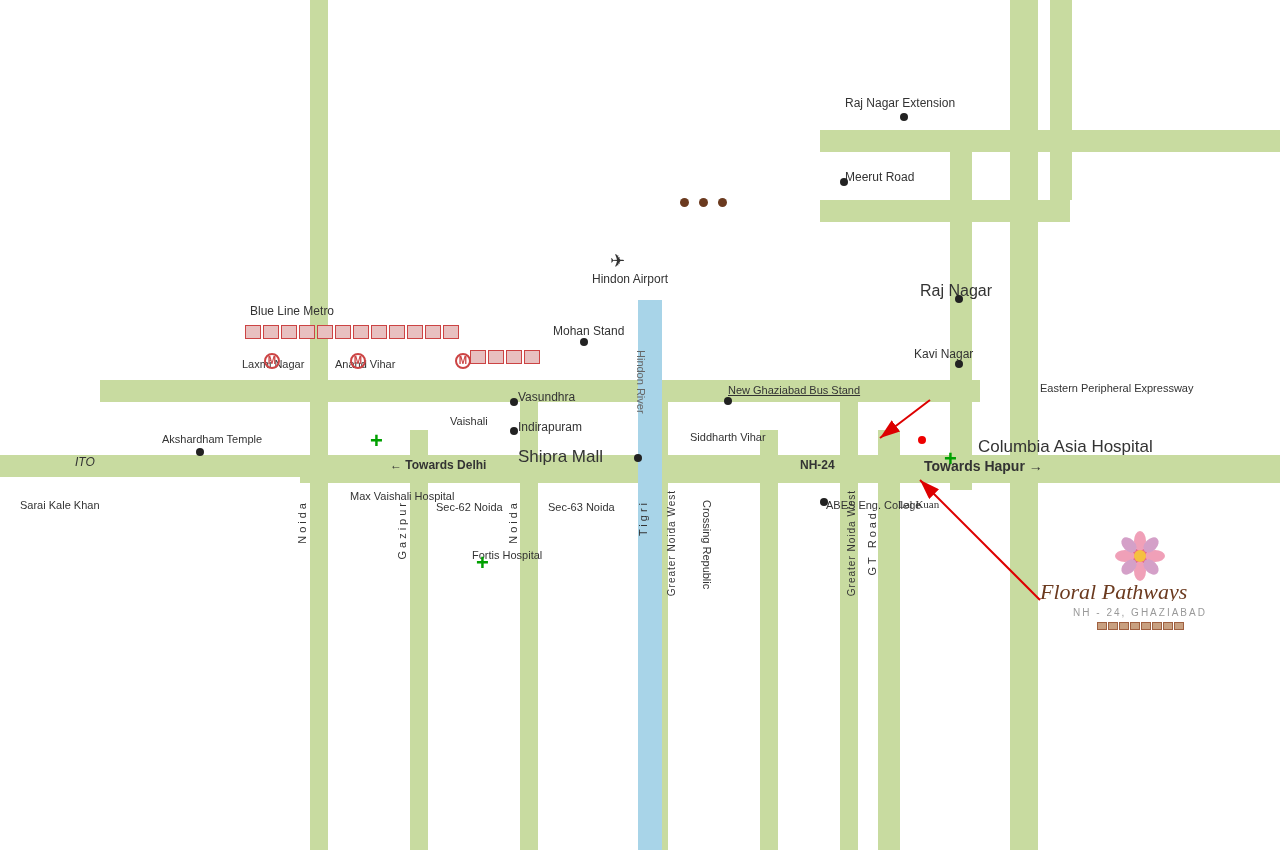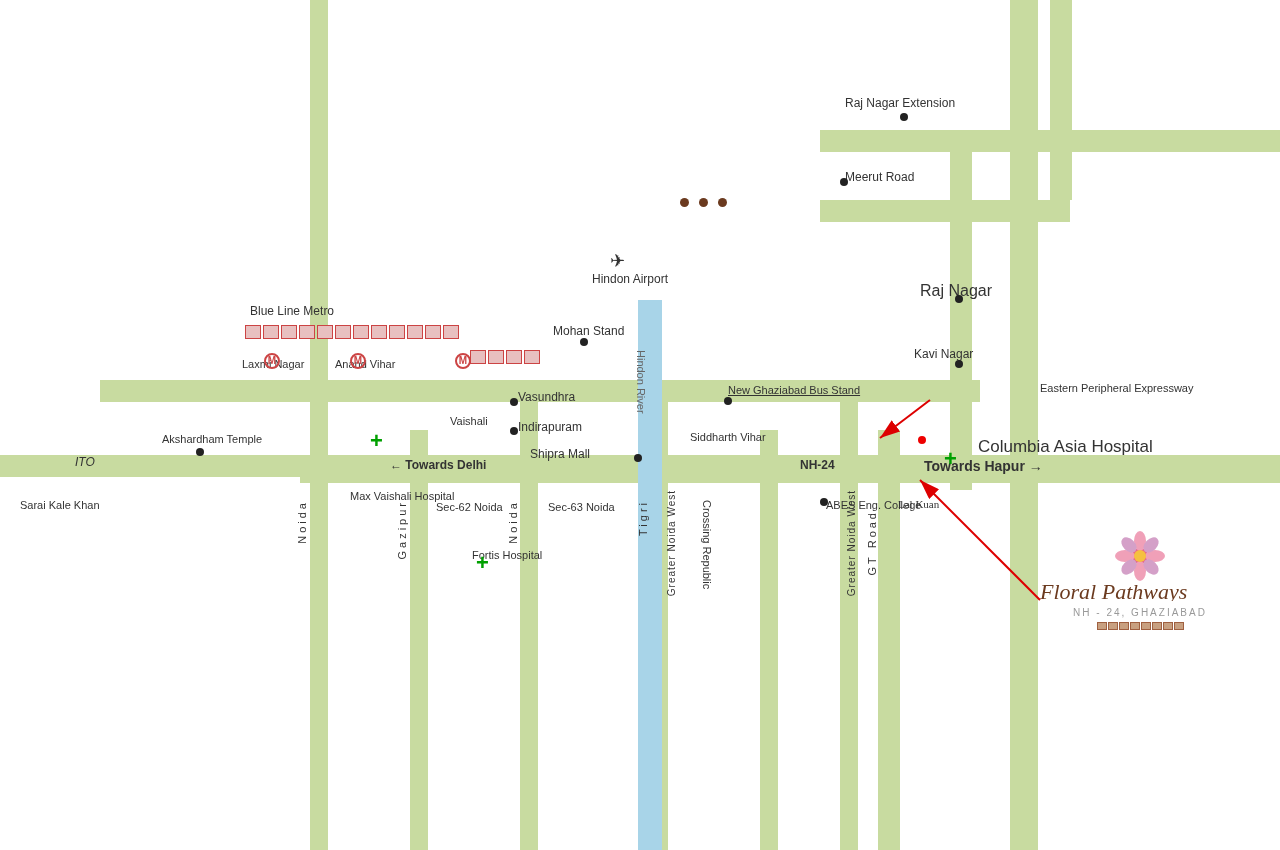--- a/index.html
+++ b/index.html
@@ -249,21 +249,21 @@
   <div class="dot" style="top:338px; left:580px;"></div>
   <div class="map-label" style="top:324px; left:553px; font-size:12px;">Mohan Stand</div>
 
   <div class="dot" style="top:398px; left:510px;"></div>
   <div class="map-label" style="top:390px; left:518px; font-size:12px; text-align:left;">Vasundhra</div>
 
   <div class="dot" style="top:427px; left:510px;"></div>
   <div class="map-label" style="top:420px; left:518px; font-size:12px; text-align:left;">Indirapuram</div>
 
   <div class="dot" style="top:454px; left:634px;"></div>
-  <div class="map-label" style="top:447px; left:518px; font-size:12px; text-align:left;margin-left:12px;">Shipra Mall</div>
+  <div class="map-label" style="top:447px; left:518px; font-size:17px; text-align:left;">Shipra Mall</div>
 
   <div class="map-label" style="top:350px; left:635px; font-size:11px; writing-mode:vertical-rl; color:#666;">Hindon
 River</div>
 
   <div class="dot" style="top:397px; left:724px;"></div>
   <div class="map-label" style="top:383px; left:728px; font-size:11px; text-align:left; line-height:15px;text-decoration:underline;">New Ghaziabad
 Bus Stand</div>
 
   <div class="map-label" style="top:430px; left:690px; font-size:11px; text-align:left; line-height:15px;">Siddharth
 Vihar</div>

